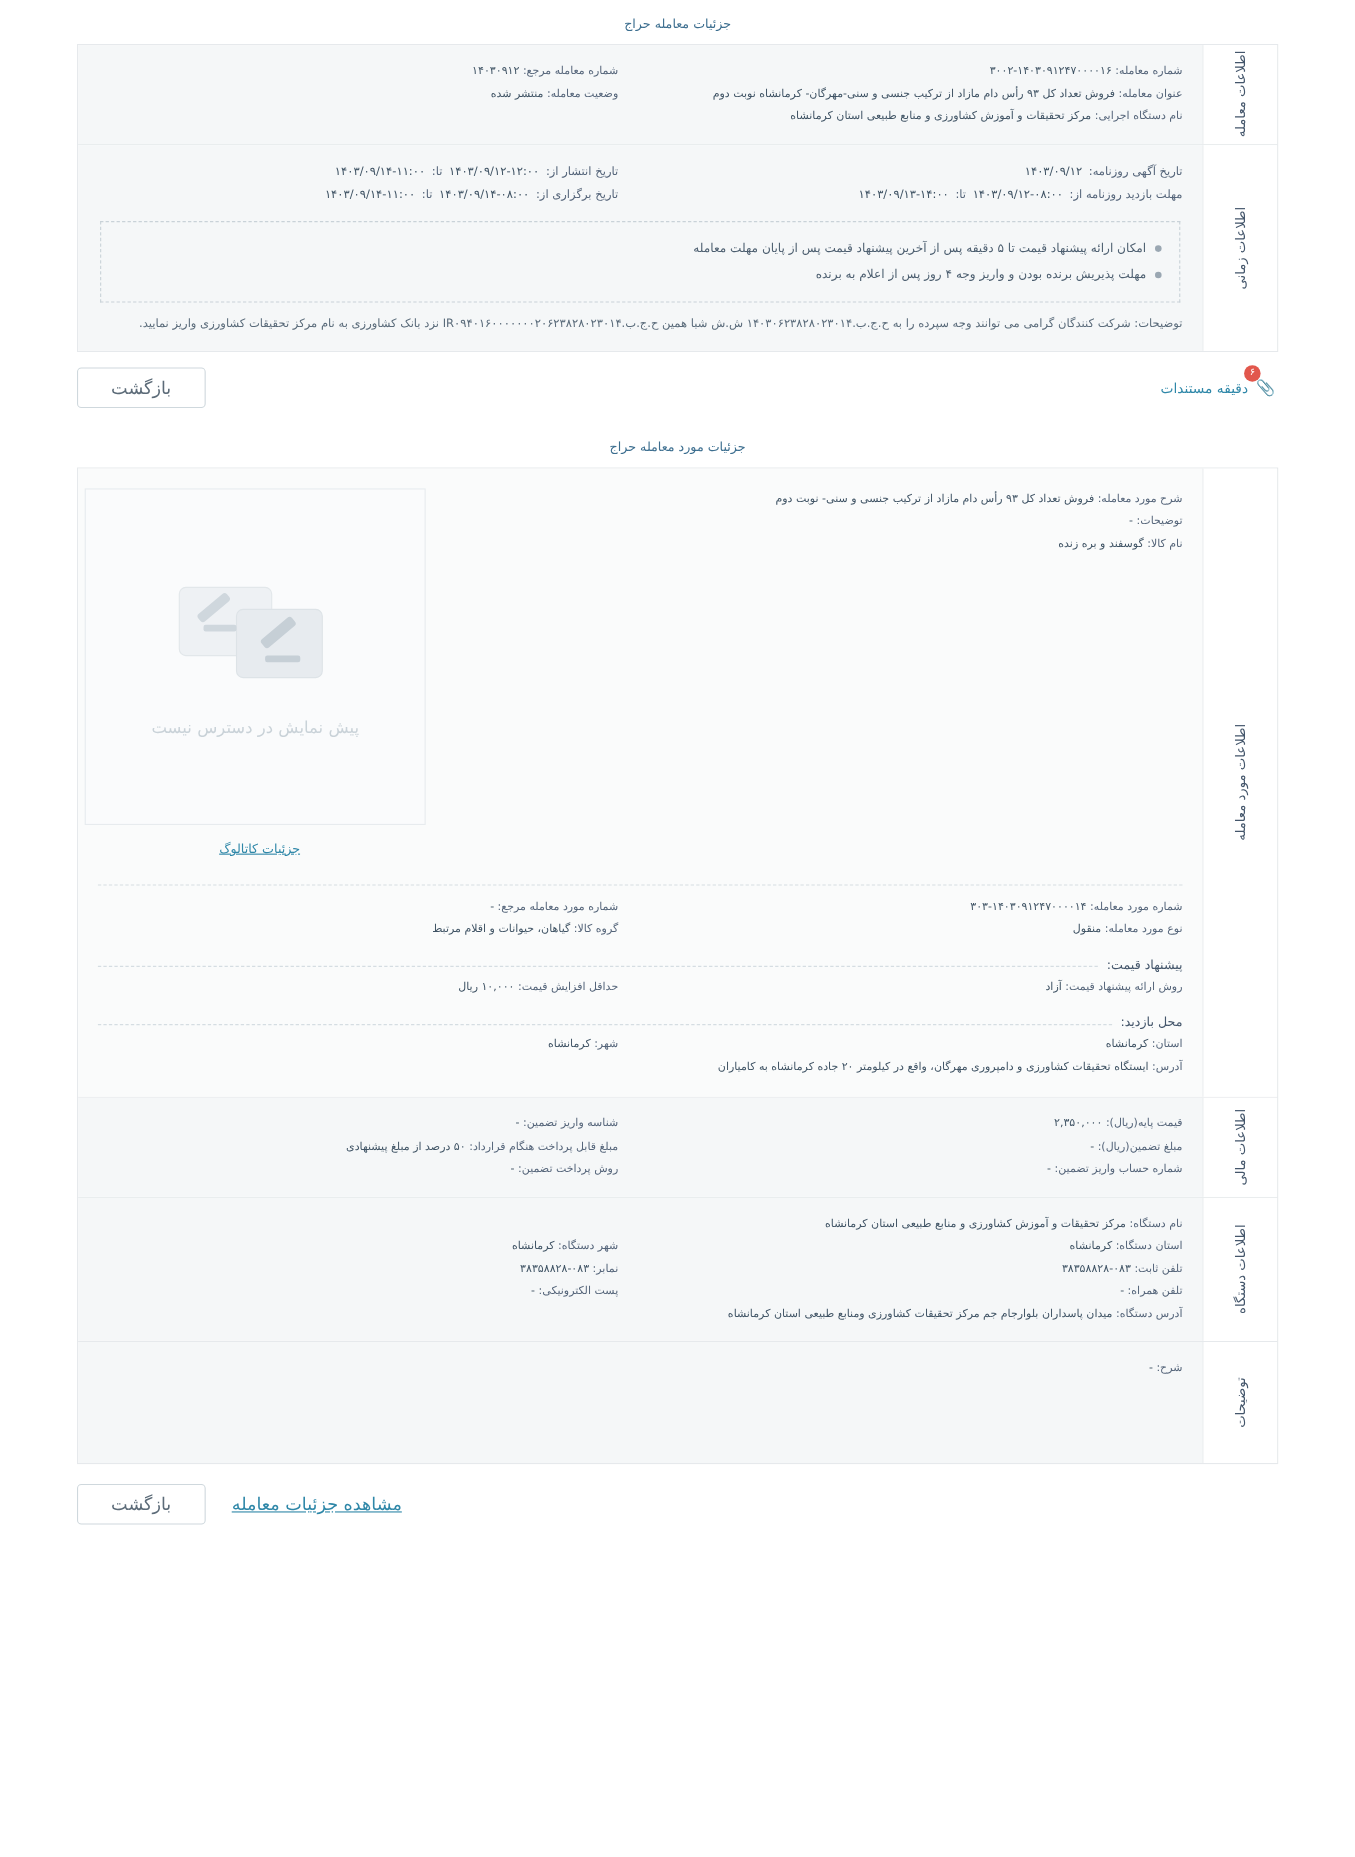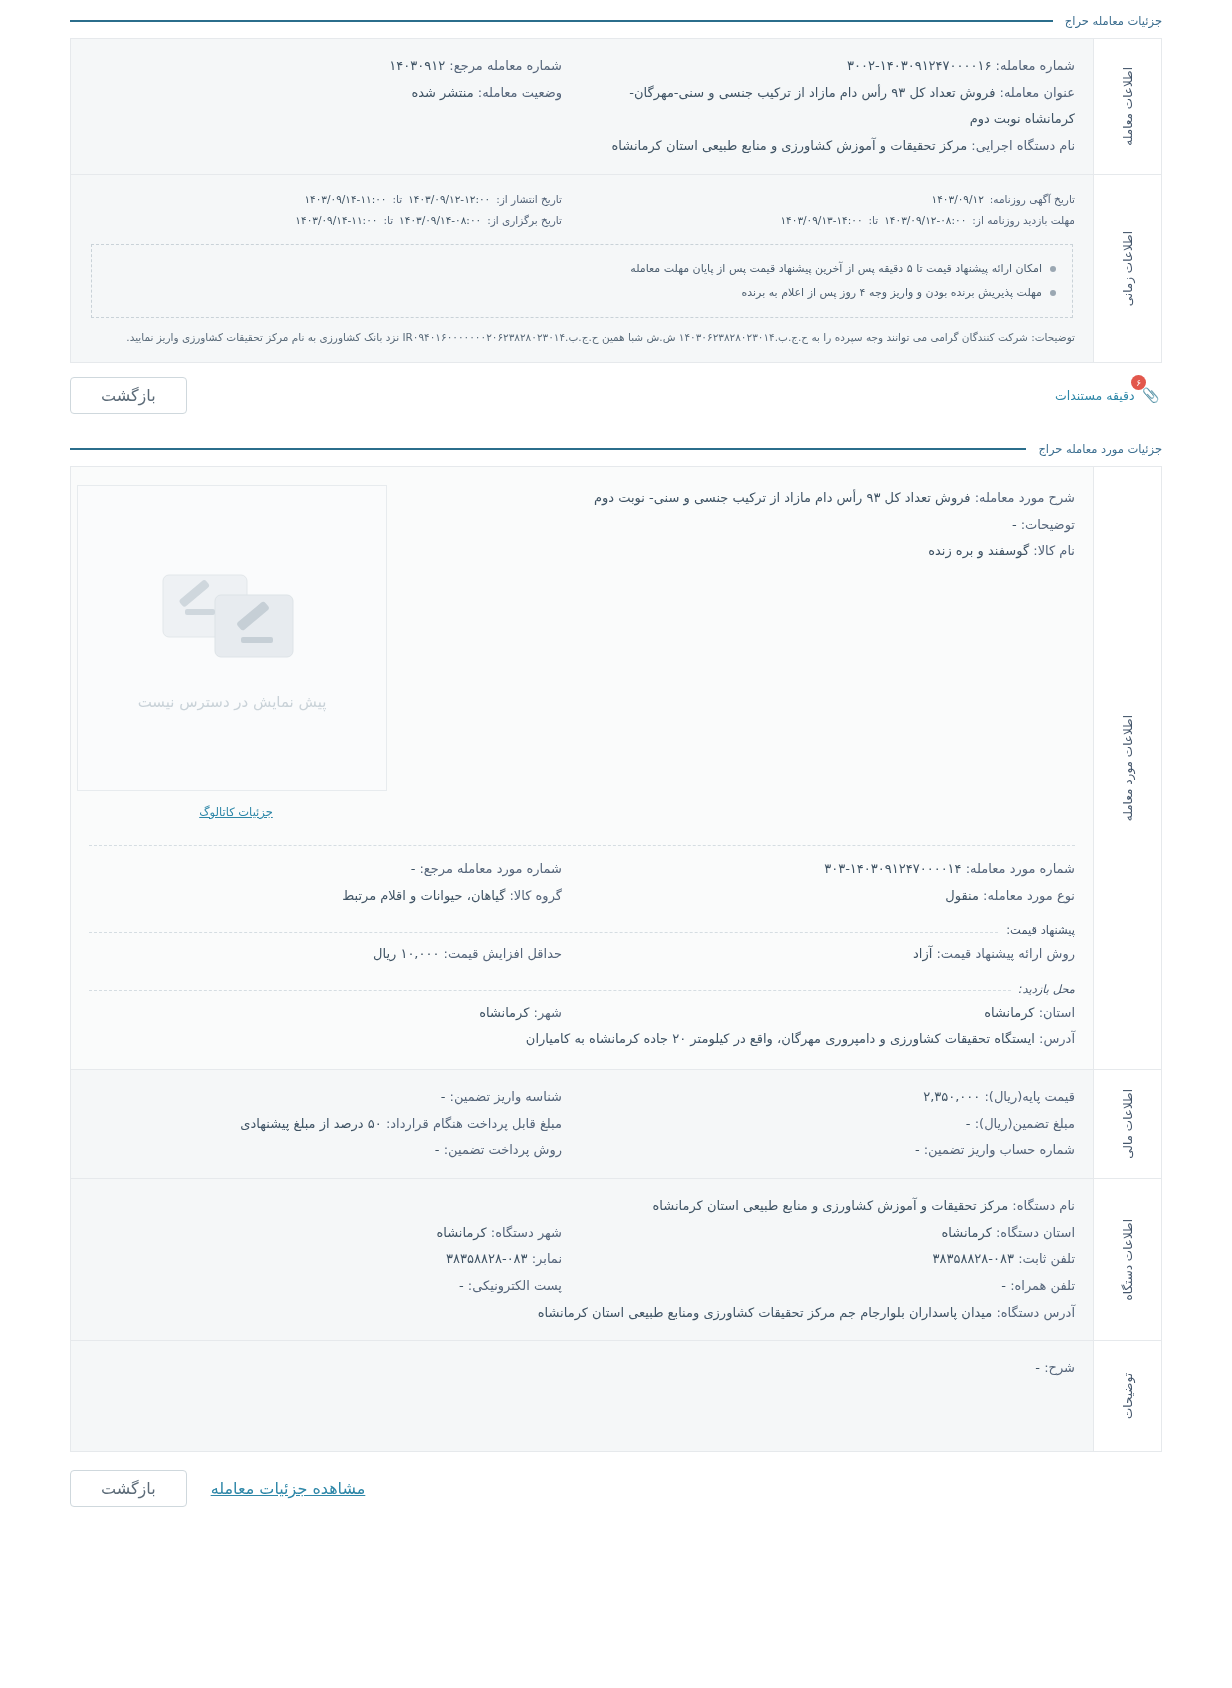--- a/index.html
+++ b/index.html
@@ -8,23 +8,23 @@
     background: #ffffff;
     font-family: "DejaVu Sans", "Liberation Sans", sans-serif;
     color: #4a5568;
   }
   body { width: 1232px; }
   .page { width: 1232px; padding: 0 0 40px 0; }
 
   
   .sec-head {
     display: flex; align-items: center;
-    gap: 12px;
     margin: 14px 70px 10px 70px;
     direction: rtl;
+    flex-direction: column;
   }
   .sec-head .label {
     font-size: 11.5px; color: #3c6e8f; white-space: nowrap;
     font-weight: normal;
   }
   .sec-head .rule {
     flex: 1 1 auto; height: 2px; background: #2b6e8c;
   }
 
   
@@ -53,21 +53,21 @@
   .vcontent {
     flex: 1 1 auto;
     background: #f5f7f8;
     padding: 14px 18px;
   }
   .vcontent.white { background: #fafbfb; }
 
   
   .grid2 { display: flex; direction: rtl; gap: 0; }
   .grid2 > div { width: 50%; }
-  .fld { font-size: 13px; line-height: 2.05; color: #5a6b7a; }
+  .fld { font-size: 10px; line-height: 2.05; color: #5a6b7a; }
   .fld b, .fld .k { color: #55657a; font-weight: normal; }
   .fld .v { color: #3f5364; }
   .right-col { padding-left: 20px; }
   .left-col { padding-right: 20px; }
 
   
   .time-grid { display: flex; direction: rtl; }
   .time-grid .col { width: 50%; }
   .trow { display: flex; direction: rtl; font-size: 10.5px; line-height: 2.05; gap: 6px; }
   .trow .lbl { color: #55657a; }
@@ -331,21 +331,21 @@
               </div>
             </div>
             <div class="left-col">
               <div class="fld">
                 <span class="k">حداقل افزایش قیمت:</span>
                 <span class="v">۱۰,۰۰۰ ریال</span>
               </div>
             </div>
           </div>
 
-          <div class="sub-title-inline" style="margin-top:14px;font-style:italic;">
+          <div class="sub-title-inline" style="margin-top:14px;">
             <span class="sub-title">محل بازدید:</span>
             <span class="line"></span>
           </div>
 
           <div class="grid2">
             <div class="right-col">
               <div class="fld">
                 <span class="k">استان:</span>
                 <span class="v">کرمانشاه</span>
               </div>

